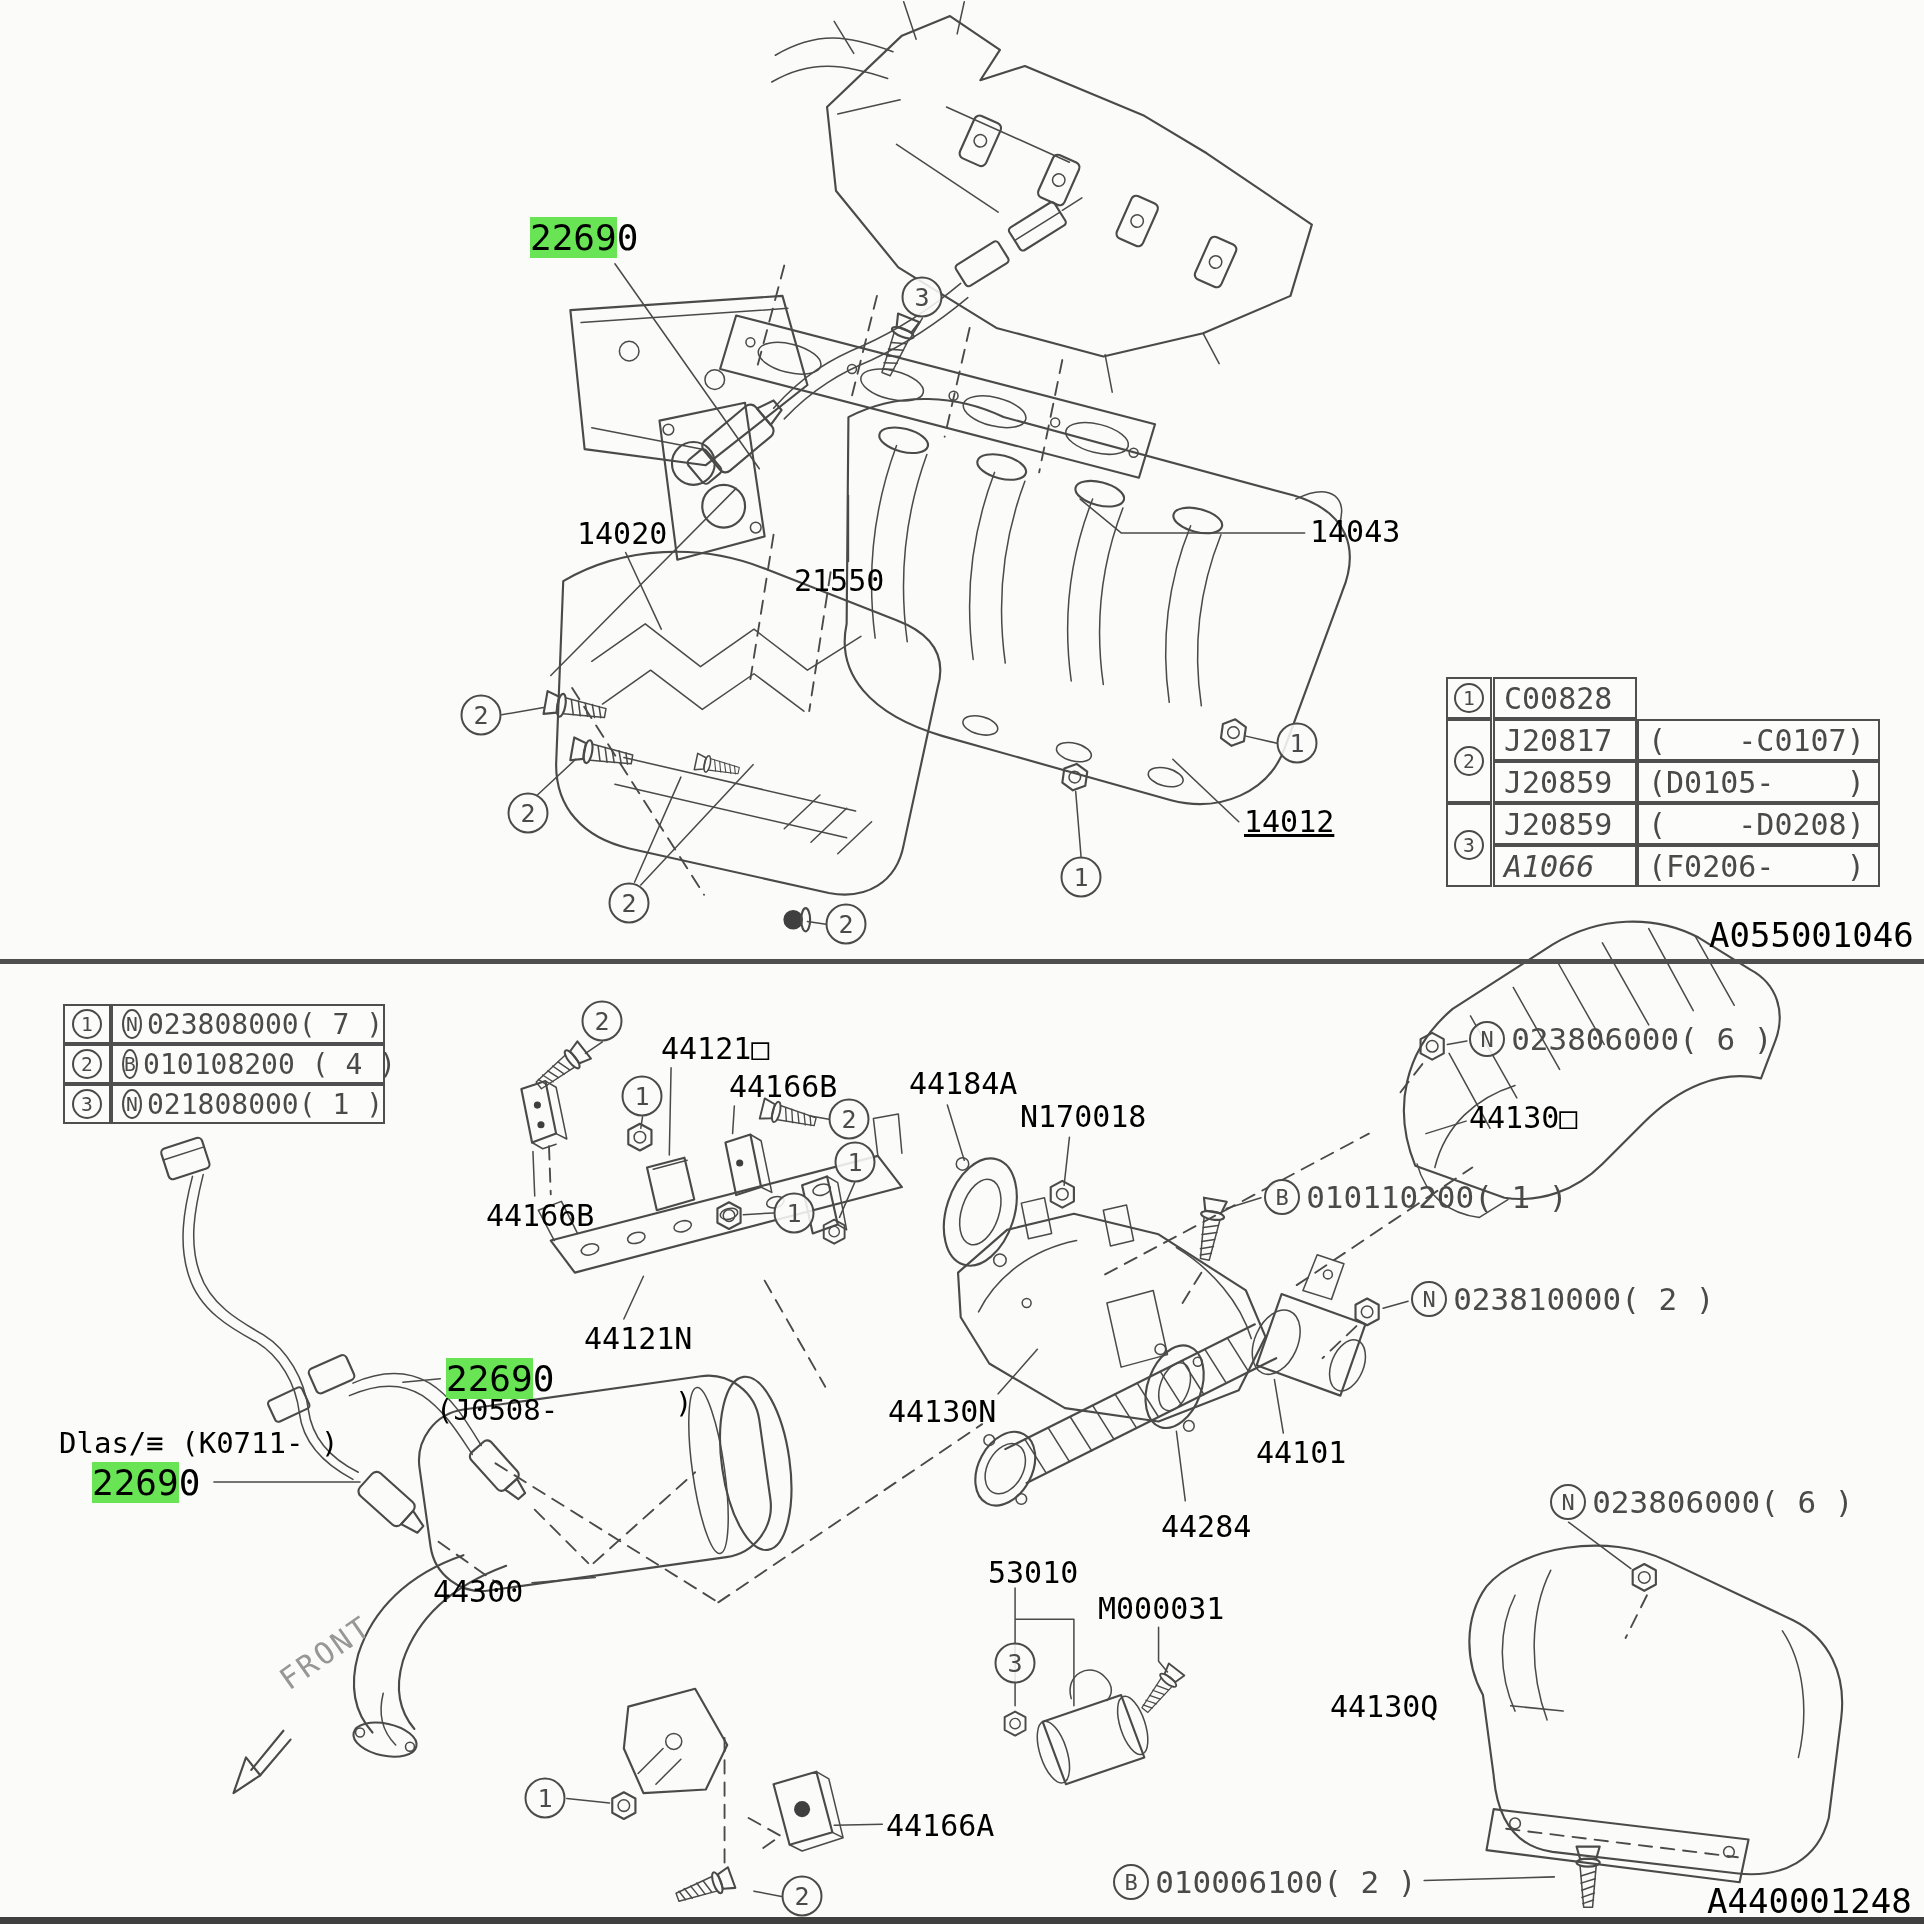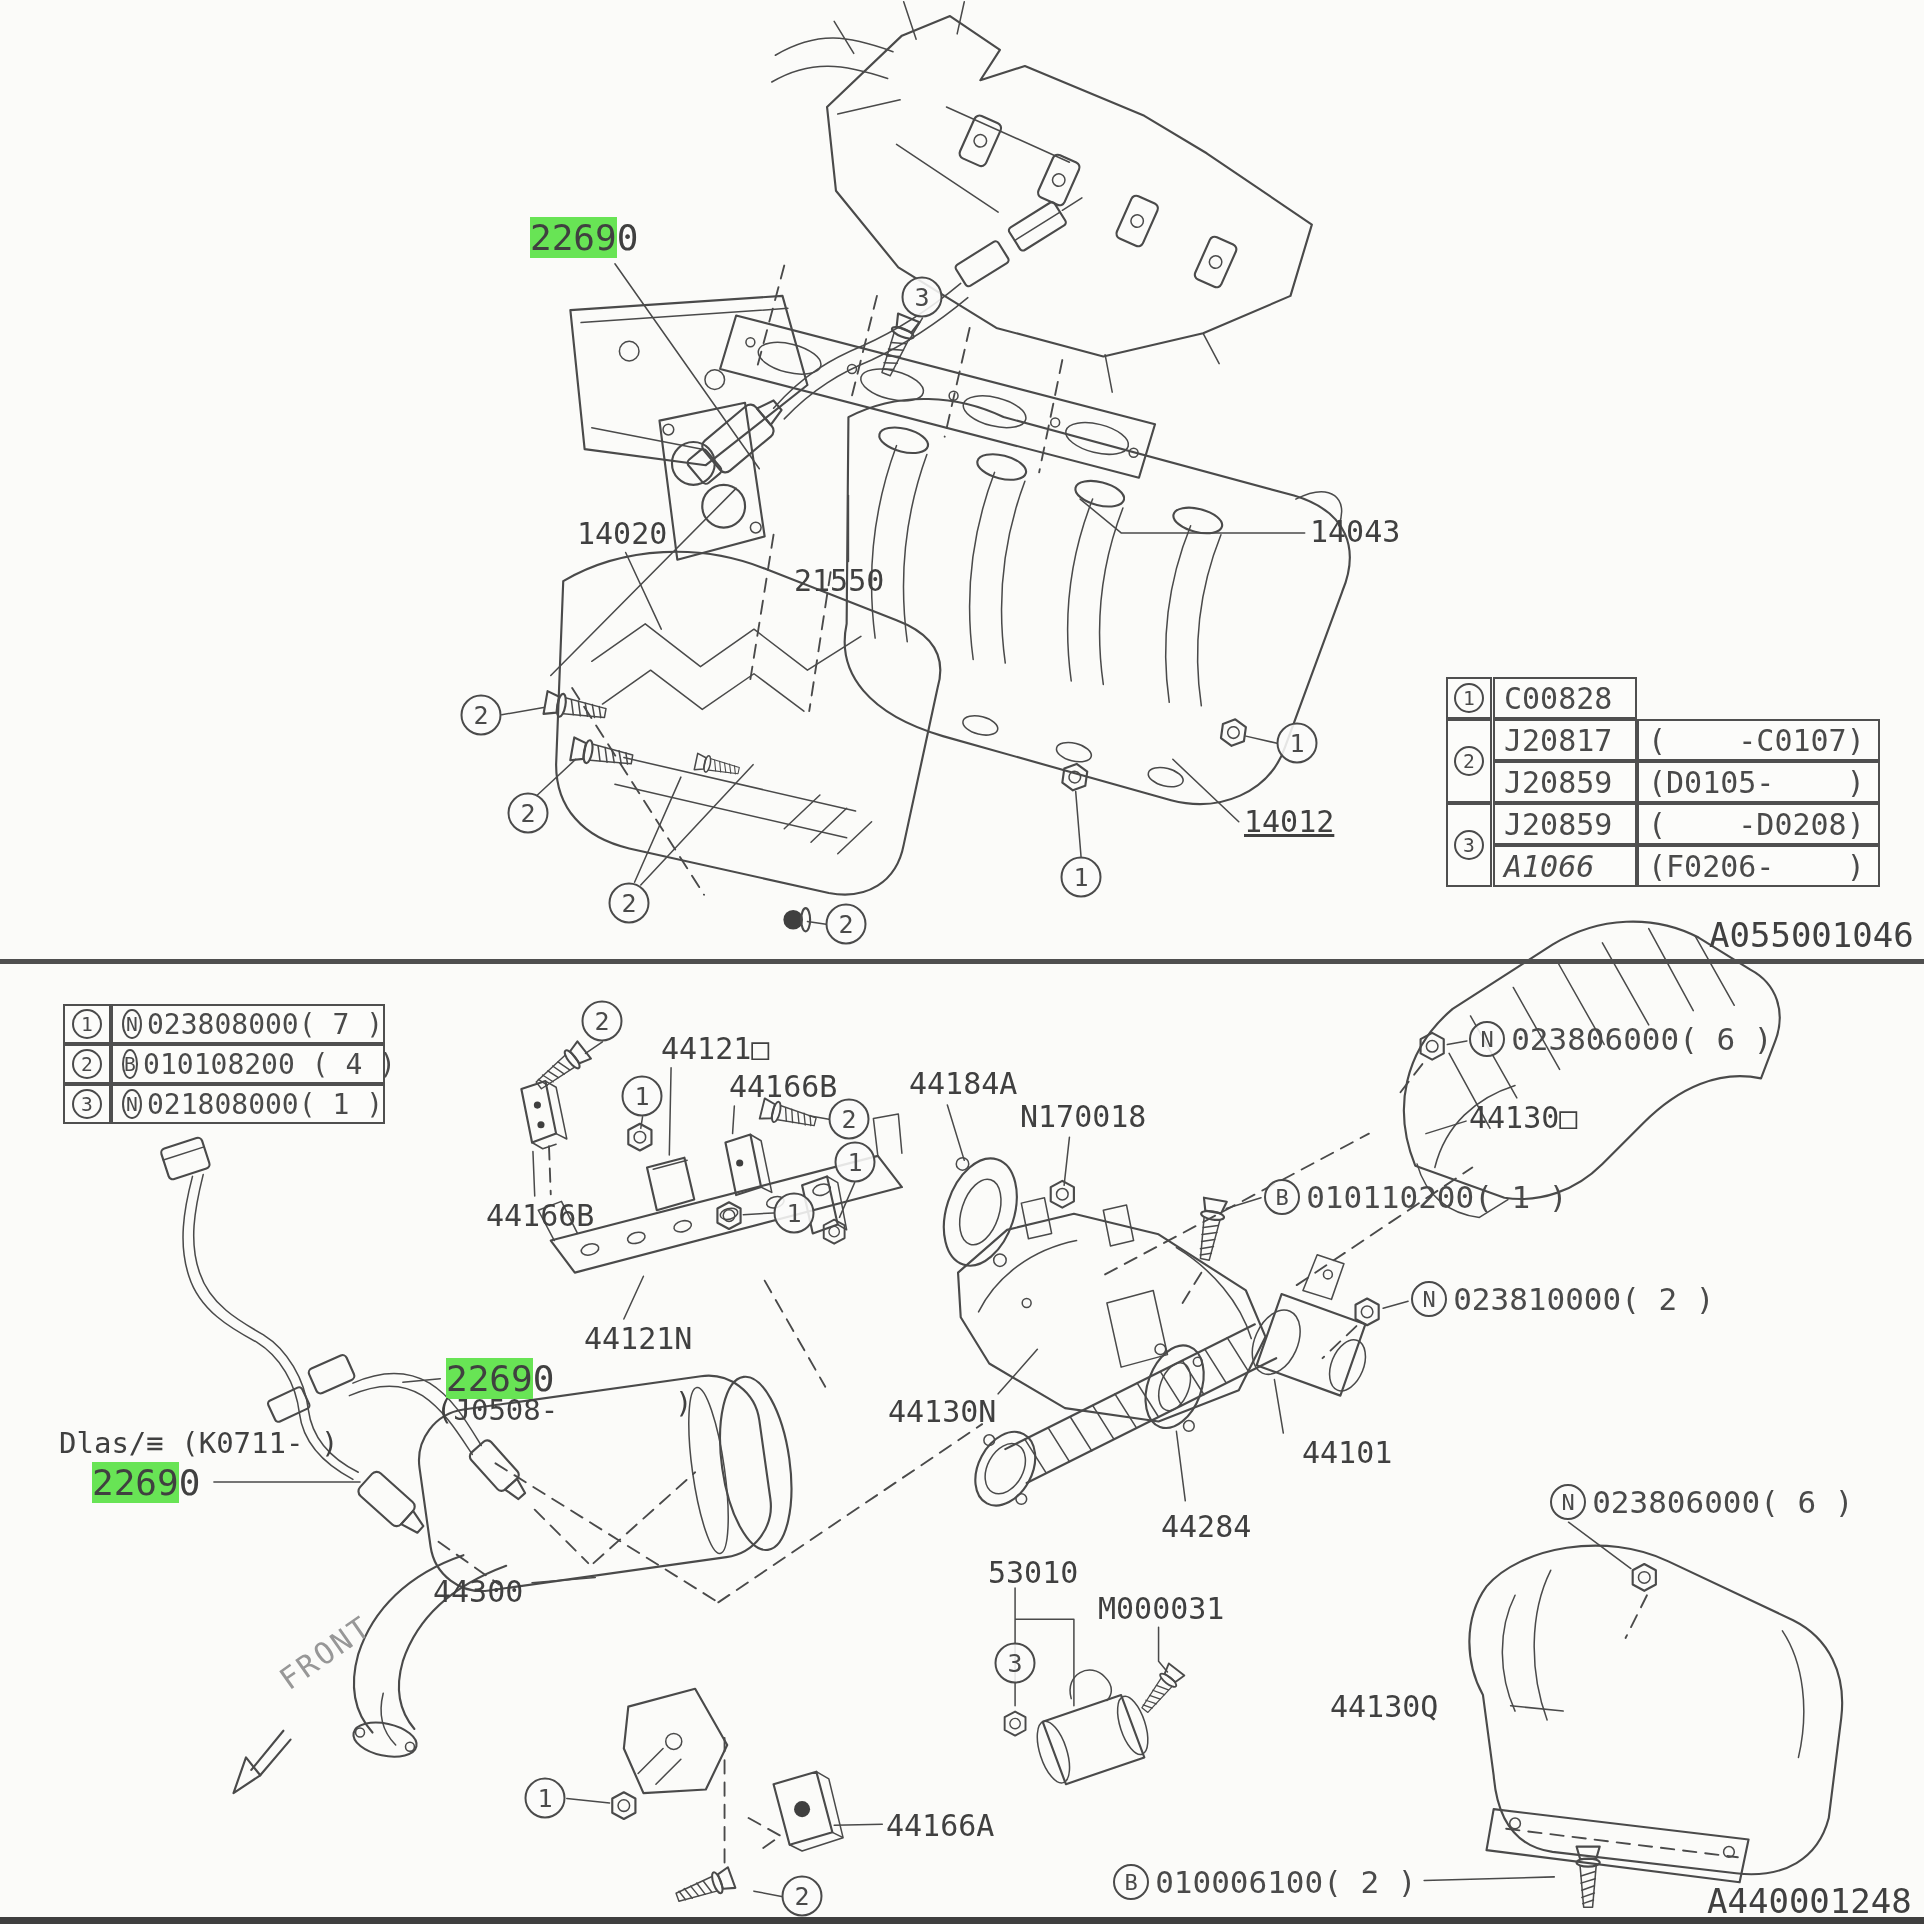--- a/index.html
+++ b/index.html
@@ -3,21 +3,21 @@
 <meta charset="utf-8">
 <style>
   html,body{margin:0;padding:0;background:#e8e8e8;}
   .stage{position:relative;width:1925px;height:1925px;background:#fbfbf9;overflow:hidden;
          font-family:"DejaVu Sans Mono","Liberation Mono",monospace;color:#4a4a4a;}
   .art{position:absolute;left:0;top:0;width:1925px;height:1925px;}
   .art path,.art rect,.art ellipse,.art circle,.art use{stroke:#4a4a4a;fill:none;stroke-width:2.4;stroke-linecap:round;stroke-linejoin:round;}
   .art .thin{stroke-width:1.7;}
   .art .dash{stroke-dasharray:15 10;stroke-width:2.1;}
   .art .soliddark{fill:#3f3f3f;stroke:none;}
-  .plabel{position:absolute;font-size:30px;line-height:1.15;white-space:pre;color:#404040;}
+  .plabel{position:absolute;font-size:30px;line-height:1.15;white-space:pre;color:#000000;}
   .big{font-size:36px;}
   .note{font-size:29px;}
   .code{font-size:34px;}
   .hl{background:#68e455;}
   .co{position:absolute;width:41px;height:41px;border:2.3px solid #4a4a4a;border-radius:50%;
       display:flex;align-items:center;justify-content:center;font-size:25px;
       transform:translate(-50%,-50%);box-sizing:border-box;background:rgba(251,251,249,.88);}
   .fl{position:absolute;display:flex;align-items:center;gap:6.2px;transform:translateY(-50%);}
   .fl .circ{width:36px;height:36px;border:2.1px solid #4a4a4a;border-radius:50%;box-sizing:border-box;
             display:flex;align-items:center;justify-content:center;font-size:22px;flex:0 0 auto;background:rgba(251,251,249,.88);}
@@ -404,21 +404,21 @@
   </div>
 
   <div class="plabel" style="left:661px;top:1032px;">44121□</div>
   <div class="plabel" style="left:729px;top:1070px;">44166B</div>
   <div class="plabel" style="left:486px;top:1199px;">44166B</div>
   <div class="plabel" style="left:584px;top:1322px;">44121N</div>
   <div class="plabel" style="left:909px;top:1067px;">44184A</div>
   <div class="plabel" style="left:1020px;top:1100px;">N170018</div>
   <div class="plabel" style="left:1469px;top:1101px;">44130□</div>
   <div class="plabel" style="left:888px;top:1395px;">44130N</div>
-  <div class="plabel" style="left:1256px;top:1436px;margin-left:46px;">44101</div>
+  <div class="plabel" style="left:1256px;top:1436px;">44101</div>
   <div class="plabel" style="left:1161px;top:1510px;">44284</div>
   <div class="plabel" style="left:988px;top:1556px;">53010</div>
   <div class="plabel" style="left:1098px;top:1592px;">M000031</div>
   <div class="plabel" style="left:433px;top:1575px;">44300</div>
   <div class="plabel" style="left:886px;top:1809px;">44166A</div>
   <div class="plabel" style="left:1330px;top:1690px;">44130Q</div>
   <div class="plabel code" style="left:1707px;top:1882px;">A440001248</div>
 
   <div class="plabel big" style="left:446px;top:1358px;"><span class="hl">2269</span><span>0</span></div>
   <div class="plabel note" style="left:436px;top:1394px;">(J0508-</div>

